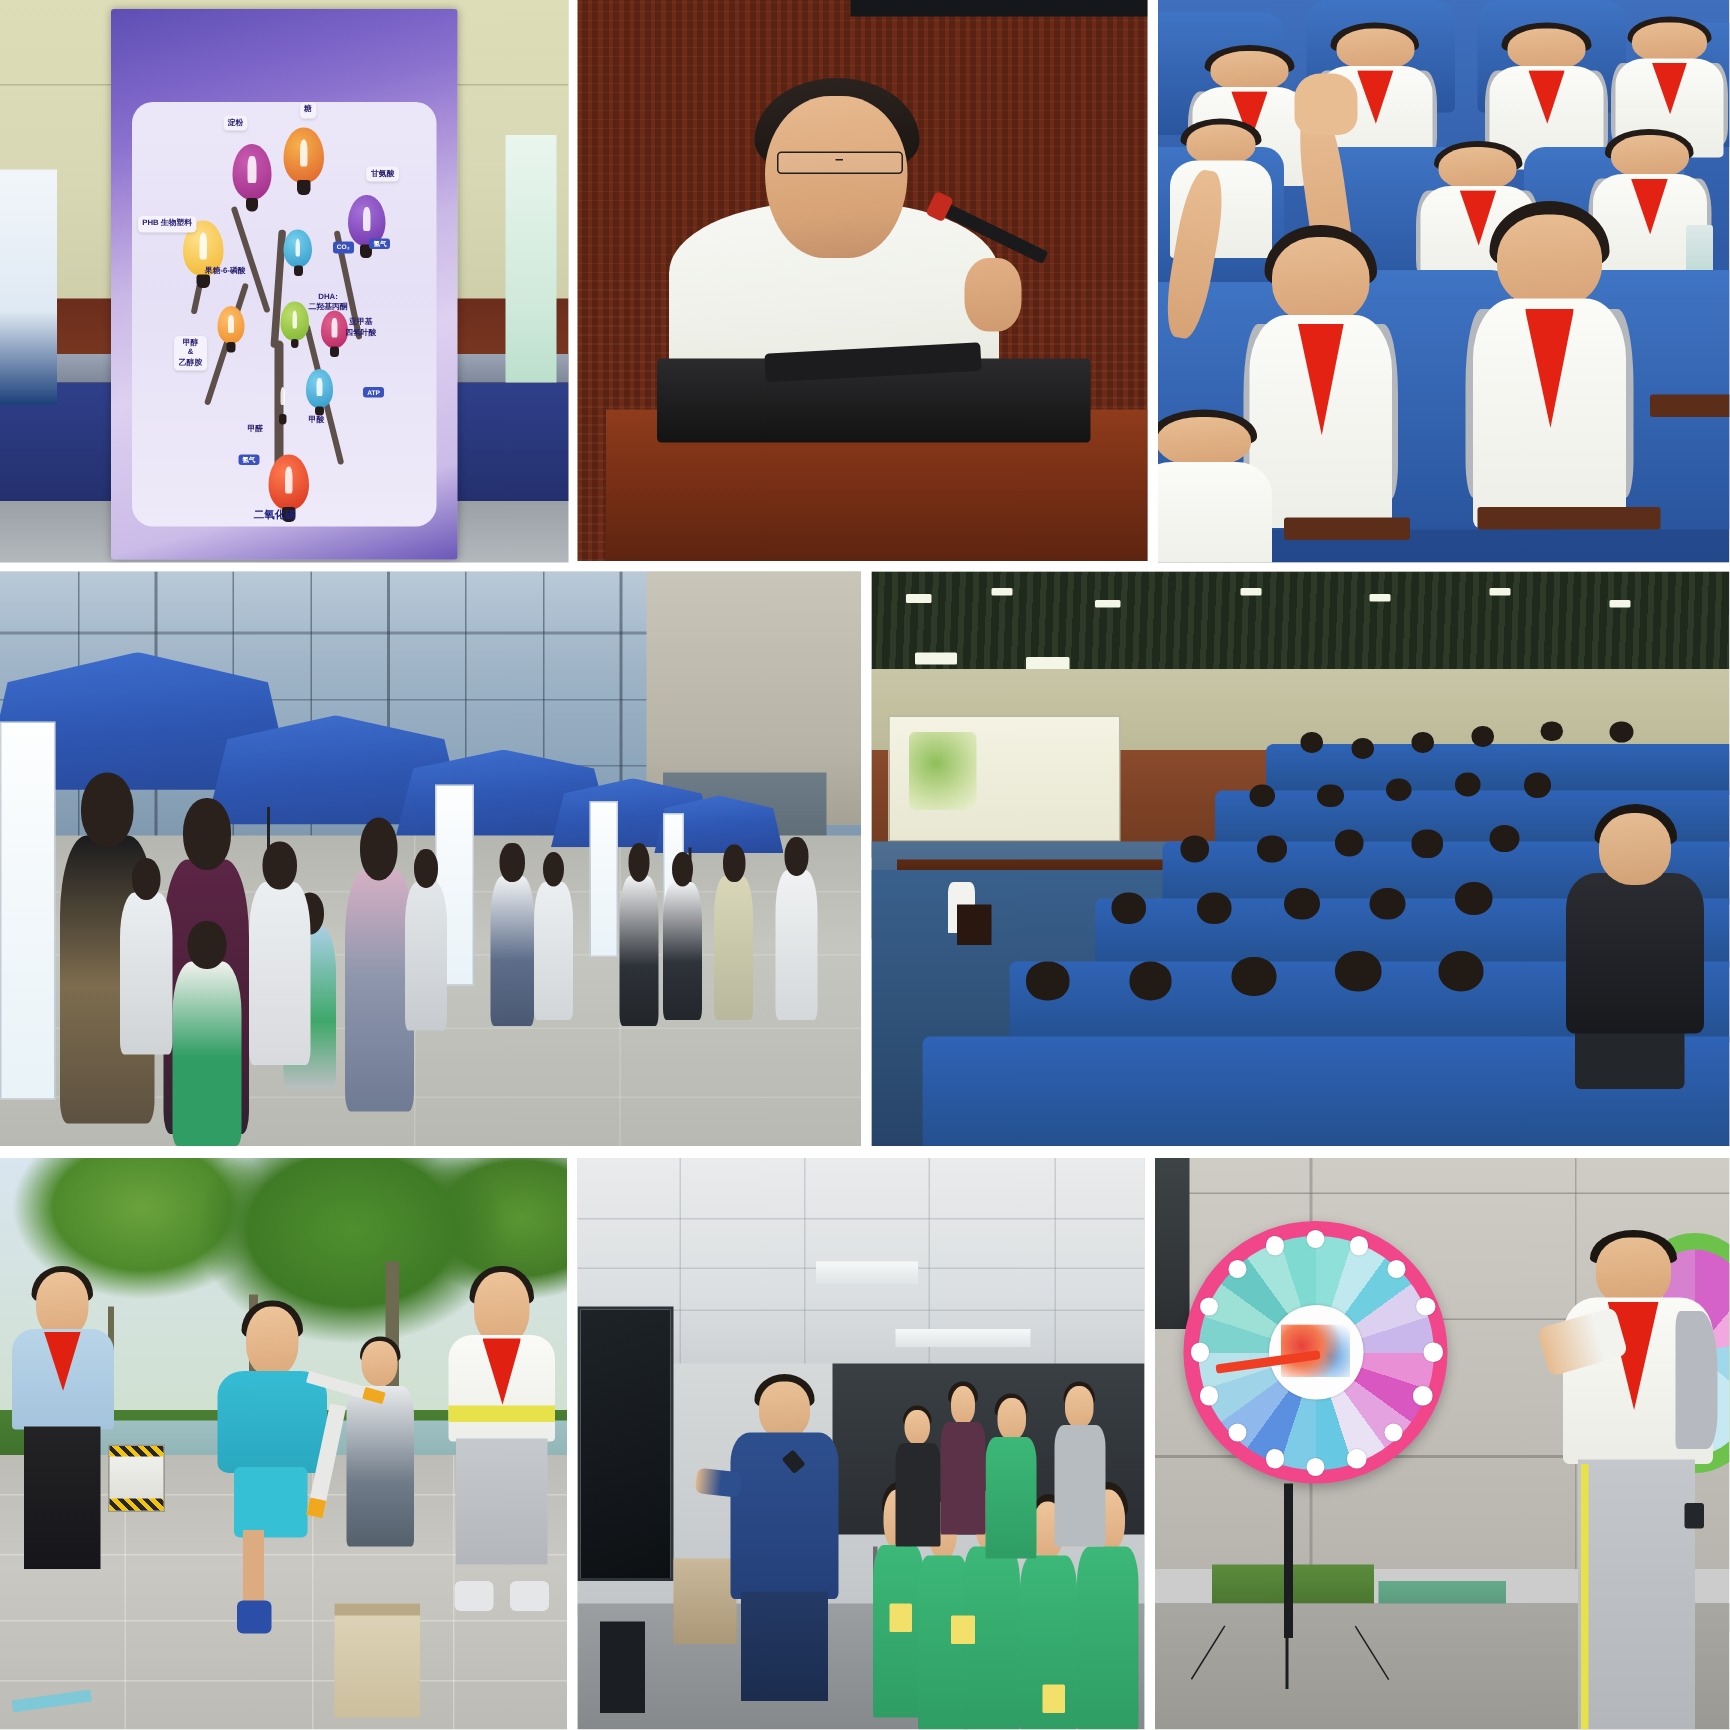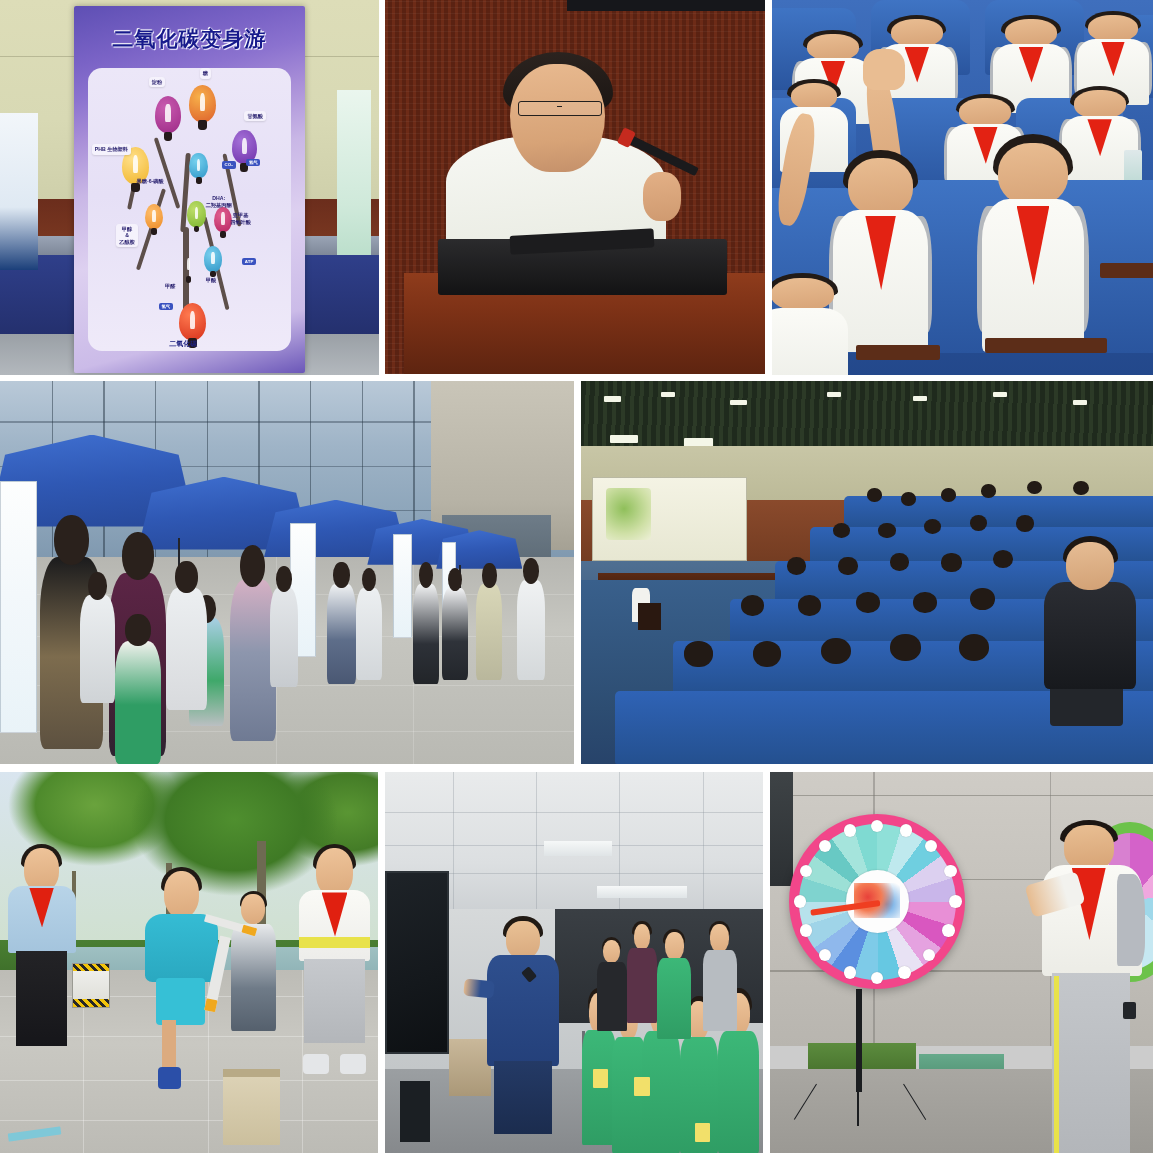--- a/index.html
+++ b/index.html
@@ -327,21 +327,20 @@
     <div class="ph">
       <div class="wall-top"></div>
       <div class="wall-bot"></div>
       <div class="tbl-top"></div>
       <div class="tablecloth"></div>
       <div class="floor"></div>
       <div class="sidebanner-l"></div>
       <div class="sidebanner-r"></div>
 
       <div class="poster">
-        <div class="poster-title">二氧化碳变身游</div>
         <div class="poster-body">
 
           <div class="path" style="left:47%;bottom:6%;width:2.6%;height:38%;"></div>
           <div class="path" style="left:47%;bottom:42%;width:2.4%;height:28%;transform:rotate(4deg);"></div>
           <div class="path" style="left:30%;bottom:28%;width:2.2%;height:30%;transform:rotate(18deg);"></div>
           <div class="path" style="left:22%;bottom:50%;width:2.2%;height:20%;transform:rotate(12deg);"></div>
           <div class="path" style="left:38%;bottom:50%;width:2.2%;height:26%;transform:rotate(-18deg);"></div>
           <div class="path" style="left:62%;bottom:14%;width:2.2%;height:34%;transform:rotate(-14deg);"></div>
           <div class="path" style="left:70%;bottom:44%;width:2.2%;height:26%;transform:rotate(-12deg);"></div>
 

